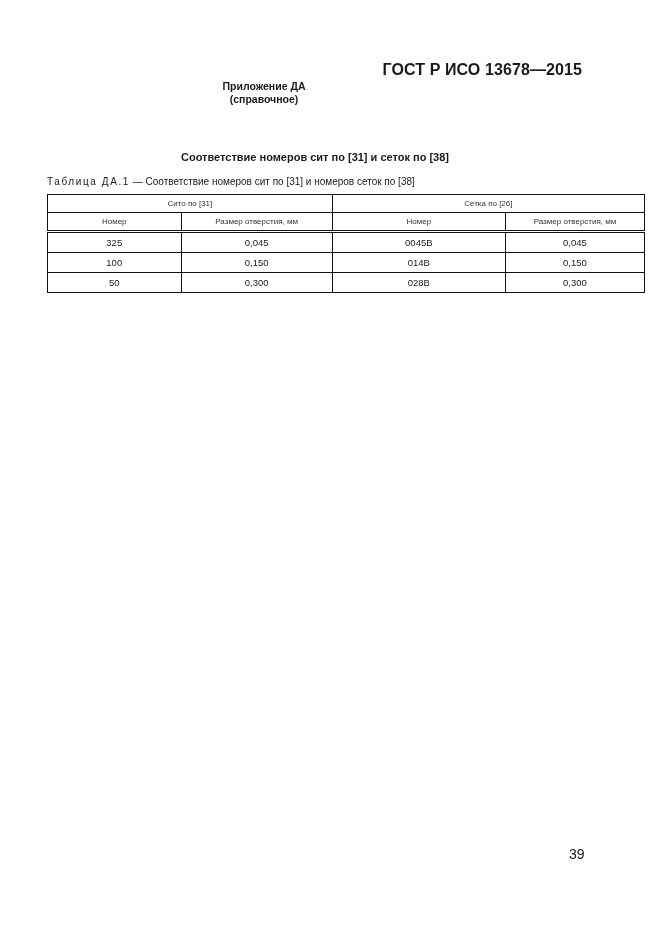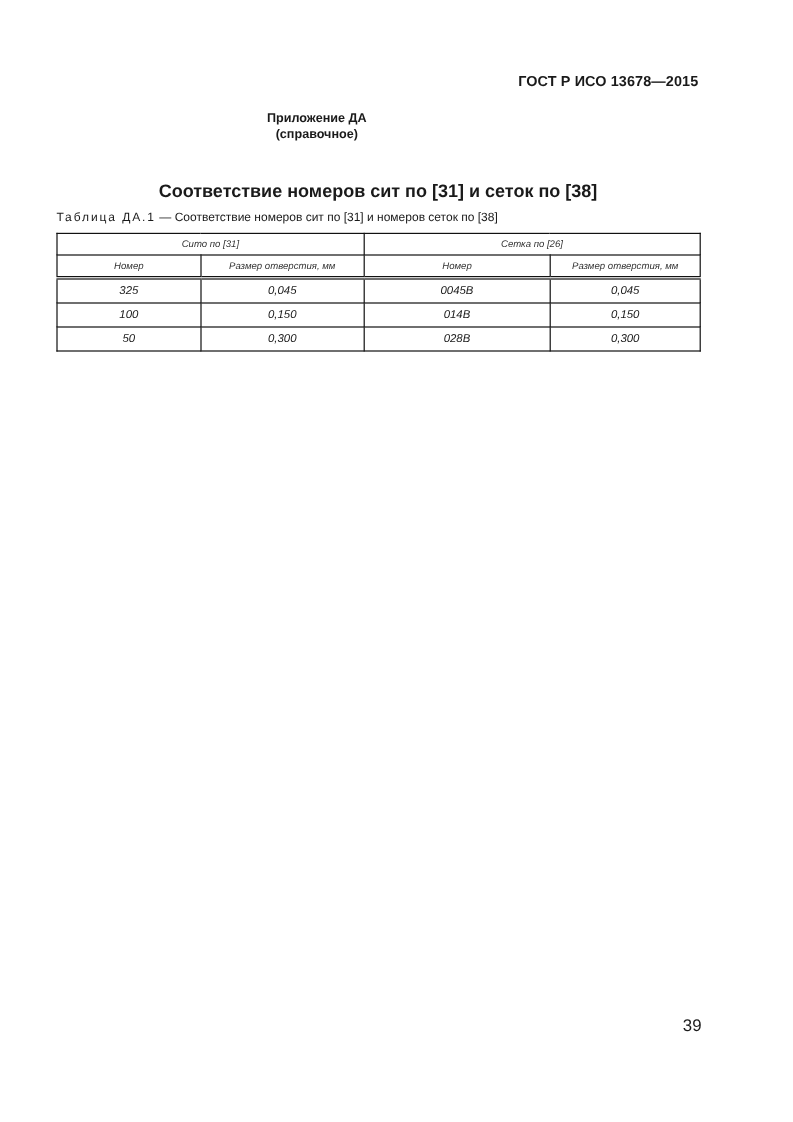--- a/index.html
+++ b/index.html
@@ -12,60 +12,59 @@
       height: 935px;
       position: relative;
       overflow: hidden;
       font-family: "Liberation Sans", sans-serif;
       color: #1a1a1a;
     }
     .header-standard {
       position: absolute;
       top: 61px;
       right: 79px;
-      font-size: 12px;
+      font-size: 16px;
       font-weight: bold;
       letter-spacing: 0.1px;
     }
     .appendix-title {
       position: absolute;
-      top: 93px;
+      top: 80px;
       left: 0;
       width: 528px;
       text-align: center;
       font-size: 10.5px;
       font-weight: bold;
       line-height: 13px;
     }
     .section-title {
       position: absolute;
       top: 151px;
       left: 0;
       width: 630px;
       text-align: center;
-      font-size: 15px;
+      font-size: 11px;
       font-weight: bold;
     }
     .table-caption {
       position: absolute;
       top: 176px;
       left: 47px;
       font-size: 10px;
     }
     .table-caption .spaced {
       letter-spacing: 1.6px;
     }
     table.data {
       position: absolute;
       top: 194px;
       left: 47px;
-      width: 537px;
+      width: 598px;
       border-collapse: collapse;
       font-size: 9.5px;
-      font-style: italic;
     }
     table.data th, table.data td {
       border: 1.3px solid #111;
       text-align: center;
       padding: 0;
       font-weight: normal;
     }
     table.data thead tr.group th {
       height: 17px;
       font-size: 8px;

